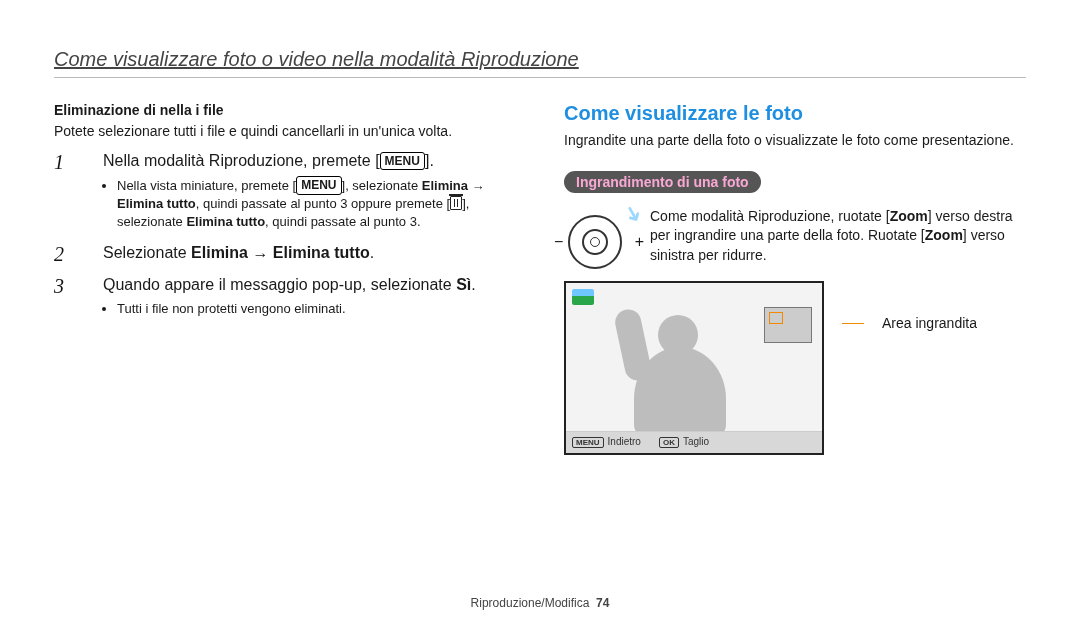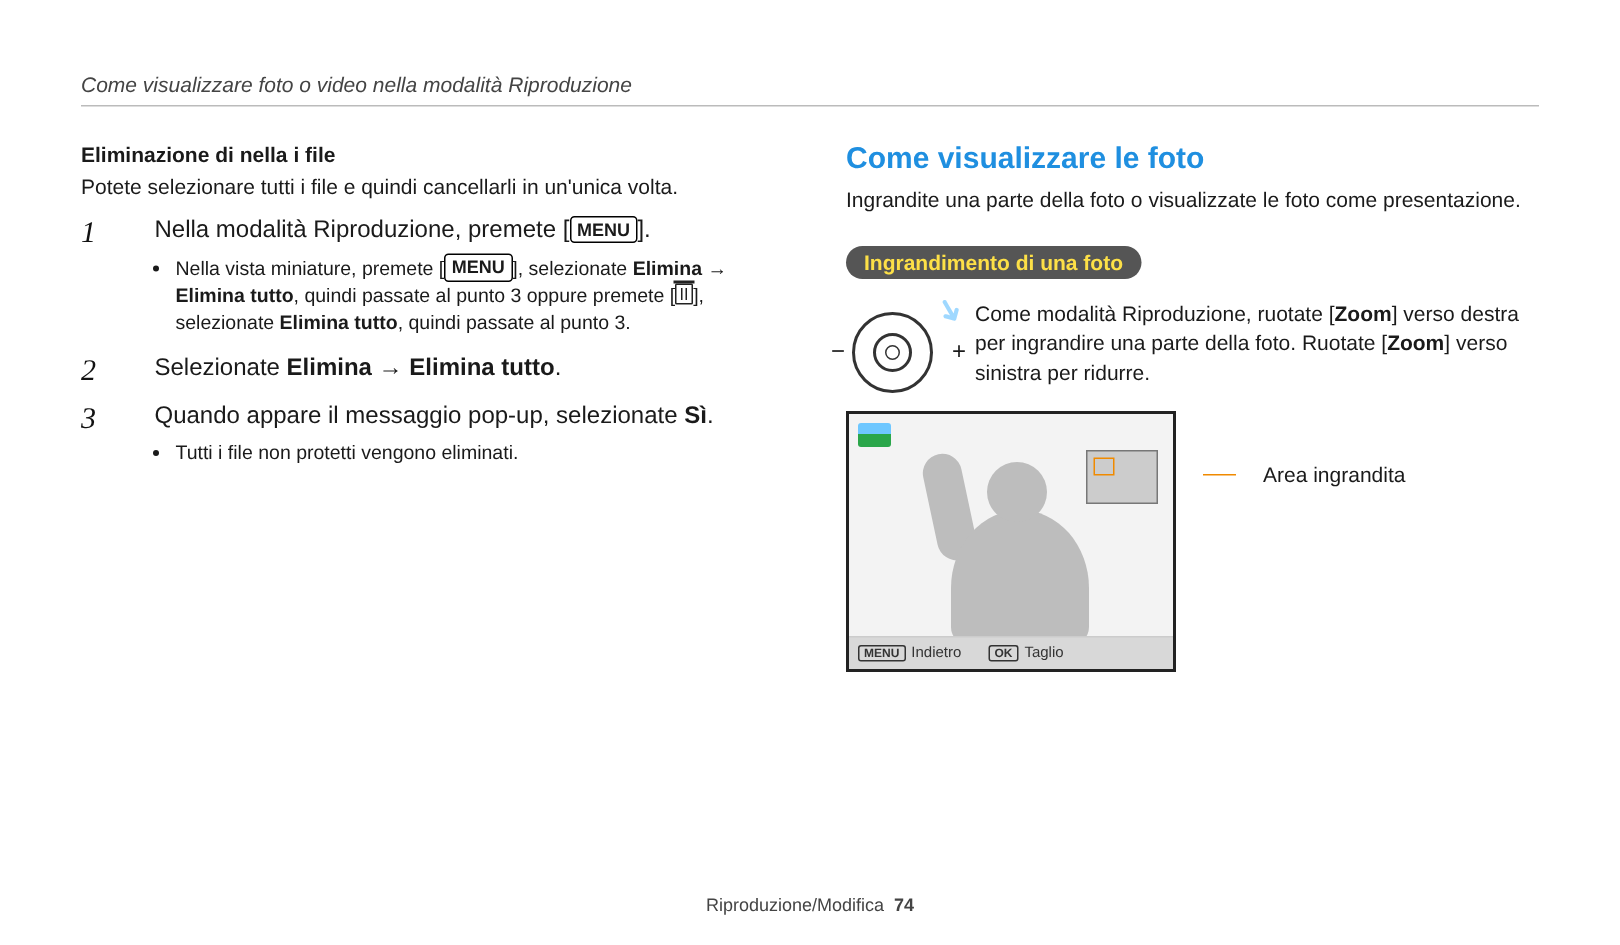--- a/index.html
+++ b/index.html
@@ -7,25 +7,26 @@
     width: 1080px;
     height: 630px;
     background: #fff;
     font-family: "Segoe UI", "Helvetica Neue", Arial, sans-serif;
     color: #1a1a1a;
     position: relative;
     padding: 48px 54px 24px 54px;
   }
   .header-line {
     font-style: italic;
-    font-size: 14px;
+    font-size: 20px;
     color: #444;
     border-bottom: 1px solid #bbb;
     padding-bottom: 6px;
     margin-bottom: 24px;
+    text-decoration: underline;
   }
   .cols {
     display: flex;
     gap: 48px;
   }
   .col { flex: 1; }
   .sect-title-bold {
     font-weight: 700;
     font-size: 14px;
     margin-bottom: 4px;
@@ -76,21 +77,21 @@
   }
   .blue-title {
     color: #1f8fe0;
     font-weight: 700;
     font-size: 20px;
     margin-bottom: 6px;
   }
   .pill {
     display: inline-block;
     background: #555;
-    color: #fde047;
+    color: #f9a8d4;
     font-weight: 700;
     font-size: 14px;
     border-radius: 14px;
     padding: 3px 12px;
     margin: 12px 0 14px 0;
   }
   .dial-row {
     display: flex;
     gap: 16px;
     align-items: flex-start;
@@ -142,21 +143,21 @@
   .trash-icon:before {
     content: ""; position: absolute; top: -3px; left: -2px; right: -2px; height: 2px; background: #222;
   }
   .trash-icon:after {
     content: ""; position: absolute; top: 2px; bottom: 2px; left: 3px; width: 1px; background: #222; box-shadow: 3px 0 0 #222;
   }
 
   
   .preview-zone { display: flex; gap: 18px; align-items: flex-start; margin-top: 4px; }
   .screenframe {
-    width: 220px;
+    width: 260px;
     border: 2px solid #222;
     background: #fff;
     position: relative;
   }
   .screen-inner {
     height: 148px;
     background: #f3f3f3;
     position: relative;
     overflow: hidden;
   }

